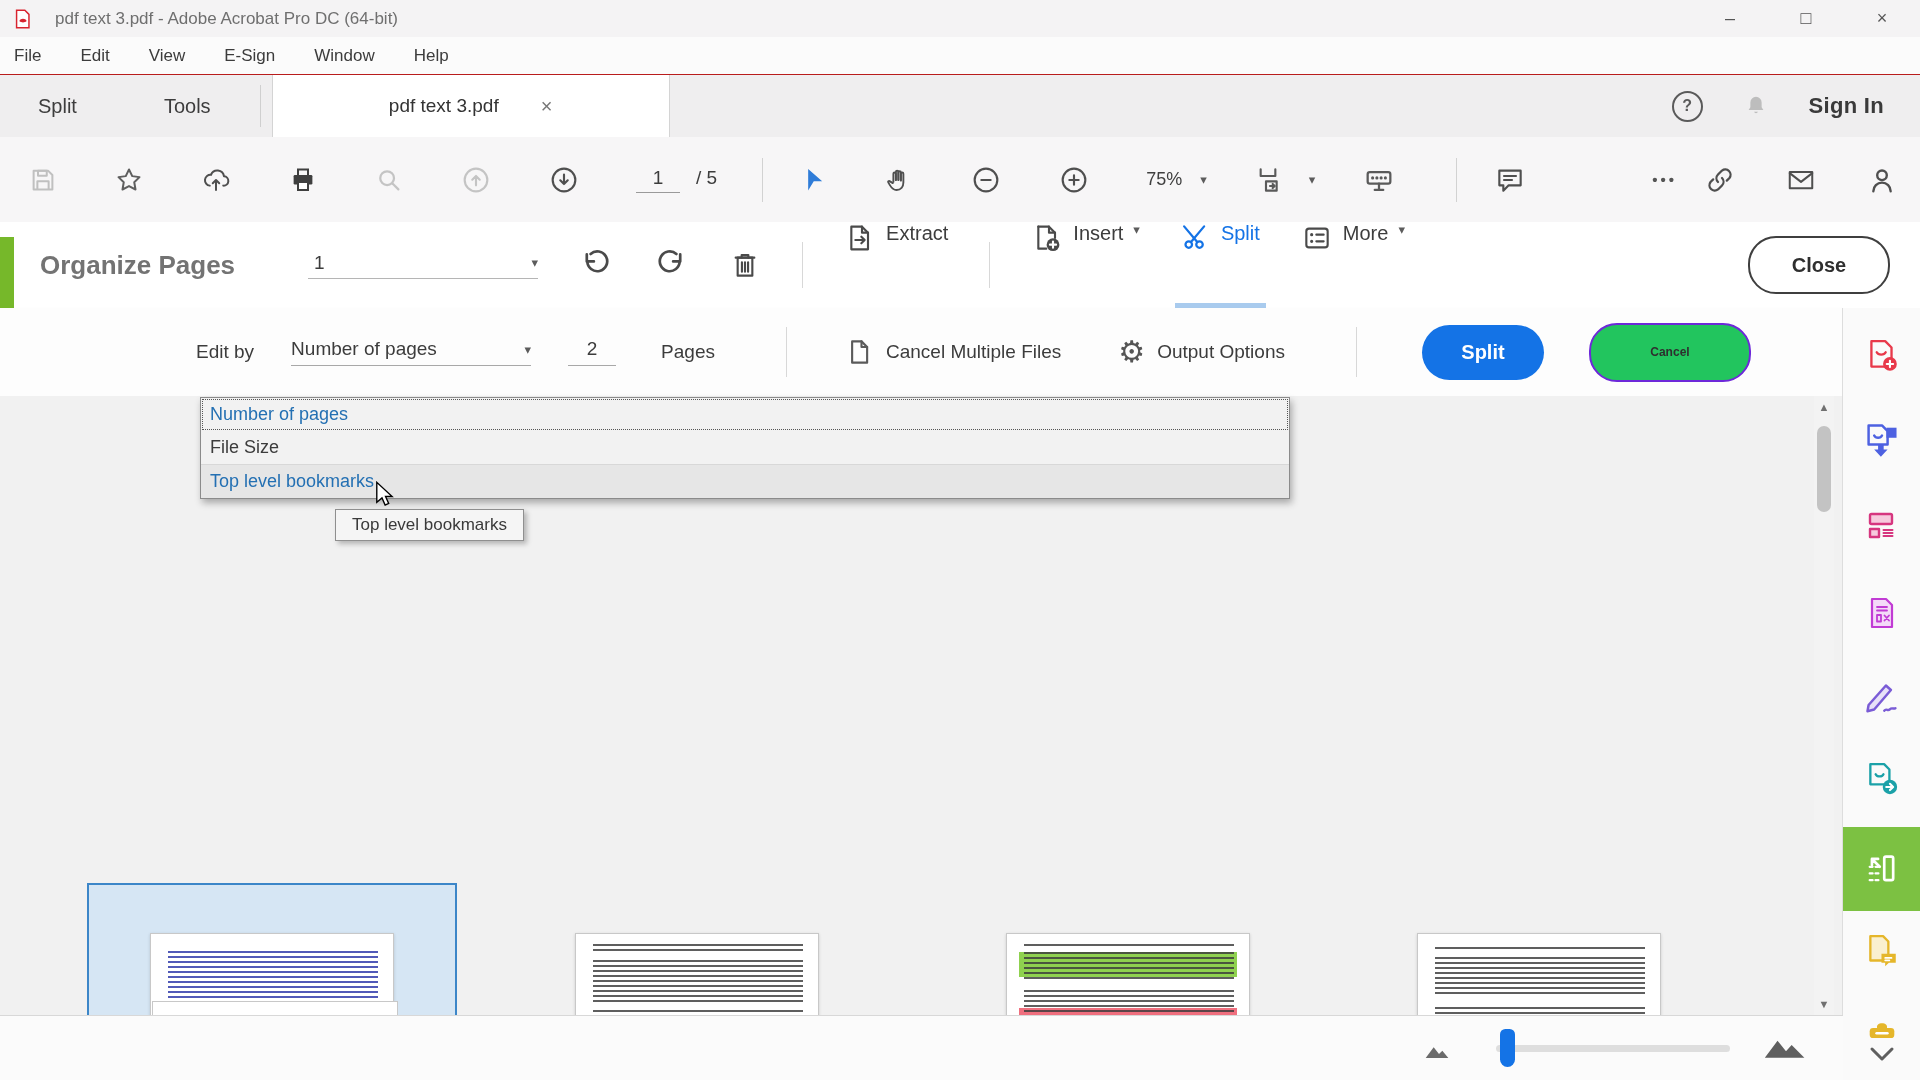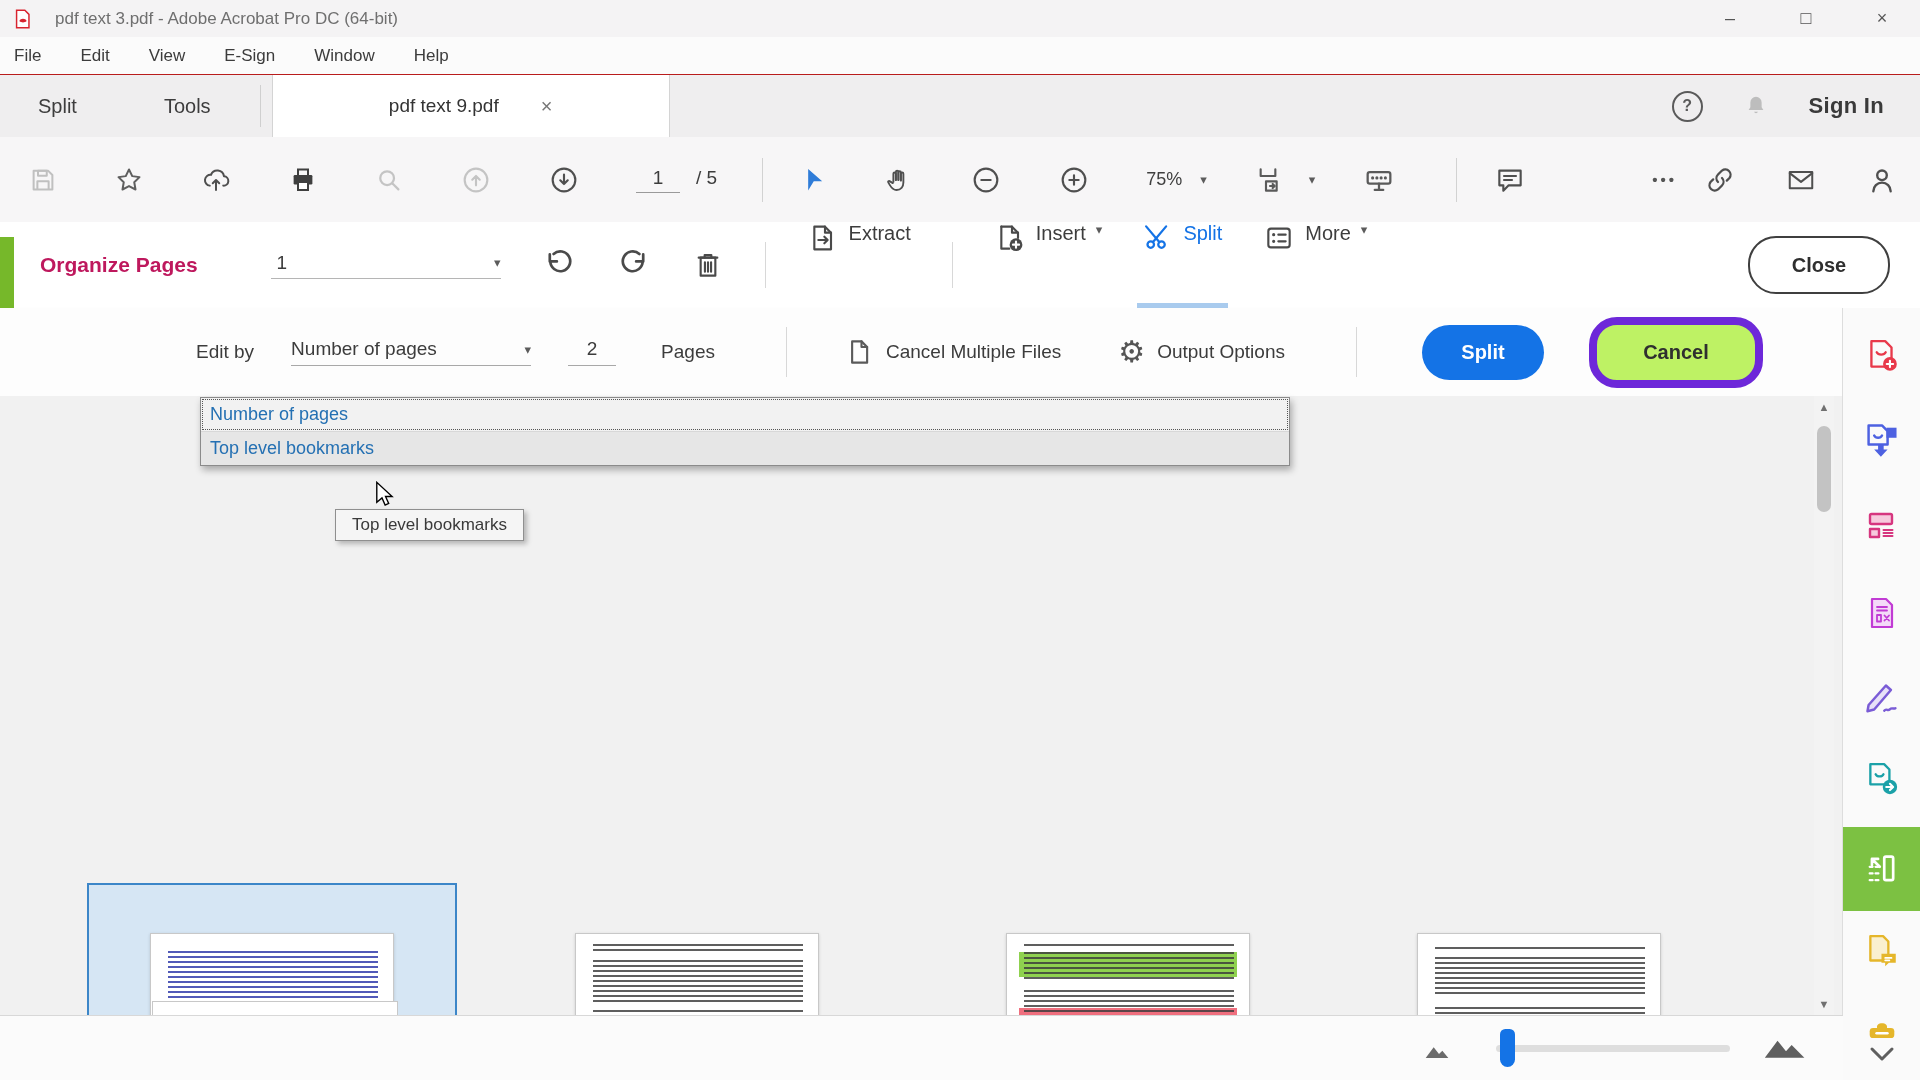--- a/index.html
+++ b/index.html
@@ -39,21 +39,21 @@
               font-size:19px;color:#3c3c3c;padding-bottom:3px;}
   .page-total{font-size:19px;color:#3c3c3c;margin-left:16px;}
   .zoom-box{display:flex;align-items:center;margin-right:36px;font-size:18px;color:#3f3f3f;gap:18px;}
   .caret{font-size:13px;color:#5c5c5c;}
   #toolbar-right{position:absolute;right:14px;top:137px;height:85px;display:flex;
                  align-items:center;gap:48px;padding-right:8px;}
   .dots{font-size:15px;letter-spacing:3px;color:#555;font-weight:bold;}
   
   #organizebar{top:222px;height:86px;background:#fff;display:flex;align-items:center;}
   #org-accent{position:absolute;left:0;top:15px;bottom:0;width:14px;}
-  #org-title{font-size:21px;font-weight:bold;color:#be185d;margin-left:40px;}
+  #org-title{font-size:26px;font-weight:bold;color:#737373;margin-left:40px;}
   #org-range{display:flex;align-items:center;border-bottom:1px solid #b5b5b5;
              width:230px;margin-left:62px;padding-bottom:4px;}
   #org-range .val{font-size:19px;color:#3c3c3c;margin-left:6px;}
   #org-range .caret{margin-left:auto;}
   .org-ib{display:flex;align-items:center;justify-content:center;margin-left:30px;}
   .org-divider{width:1px;height:46px;background:#d8d8d8;margin-left:30px;}
   .org-item{display:flex;gap:10px;margin-left:30px;font-size:20px;
             color:#3d3d3d;position:relative;height:100%;}
   #org-split{color:#1473e6;}
   #org-split .split-underline{position:absolute;bottom:0;left:-6px;right:-6px;height:5px;background:#a9cbee;}
@@ -69,22 +69,22 @@
               width:240px;margin-left:26px;padding-bottom:5px;}
   #split-mode .caret{margin-left:auto;}
   #split-pages-input{width:48px;text-align:center;border-bottom:1px solid #a8a8a8;
                      margin-left:26px;padding-bottom:5px;}
   #split-pages-label{margin-left:34px;}
   .split-divider{width:1px;height:50px;background:#d8d8d8;margin-left:60px;}
   .split-item{display:flex;align-items:center;gap:12px;margin-left:46px;}
   .gear{font-size:30px;color:#555;line-height:1;}
   #split-go-btn{margin-left:54px;width:122px;height:55px;border-radius:28px;background:#1473e6;
                 color:#fff;font-size:20px;font-weight:bold;display:flex;align-items:center;justify-content:center;}
-  #split-cancel-btn{margin-left:34px;width:158px;height:55px;border-radius:28px;border:8px solid #6d28d9;
-                background:#bef264;color:#2f2f2f;font-size:20px;font-weight:bold;
+  #split-cancel-btn{margin-left:34px;width:158px;height:55px;border-radius:28px;border:2px solid #6d28d9;
+                background:#22c55e;color:#2f2f2f;font-size:12px;font-weight:bold;
                 display:flex;align-items:center;justify-content:center;}
   
   #content{top:396px;height:619px;width:1843px;background:#f1f1f1;}
   .cell{position:absolute;width:370px;height:440px;top:487px;display:flex;flex-direction:column;
         align-items:center;}
   .cell.sel{background:#d6e6f4;border:2px solid #3c86c8;box-sizing:border-box;}
   .pagebox{position:relative;width:242px;height:330px;background:#fff;border:1px solid #c8c8c8;
            box-shadow:0 1px 3px rgba(0,0,0,.15);margin-top:50px;overflow:hidden;}
   .cell.sel .pagebox{margin-top:48px;}
   .para{position:absolute;left:7%;right:6%;}
@@ -149,21 +149,21 @@
       <span class="menu-item">E-Sign</span>
       <span class="menu-item">Window</span>
       <span class="menu-item">Help</span>
     </div>
 
   <div class="band" id="tabbar">
     <div class="tab">Split</div>
     <div class="tab">Tools</div>
     <div id="tab-divider"></div>
     <div class="tab" id="doc-tab">
-      <span>pdf text 9.pdf</span>
+      <span>pdf text 3.pdf</span>
       <span class="close-x">×</span>
     </div>
     <div id="tabbar-right">
       <span class="help-circle">?</span>
       <span>
         <svg width="26" height="26" viewBox="0 0 24 24">
           <path d="M12 3.5a5.2 5.2 0 0 0-5.2 5.2v4.4L5.2 15.6h13.6l-1.6-2.5V8.7A5.2 5.2 0 0 0 12 3.5z" fill="#bdbdbd"></path>
           <path d="M10.2 17.4a1.9 1.9 0 0 0 3.6 0z" fill="#bdbdbd"></path>
         </svg>
       </span>
@@ -470,20 +470,21 @@
     </div>
   <div id="page5-sliver"></div>
   <div id="v-scrollbar">
     <div class="sb-arrow" id="sb-up">▲</div>
     <div id="sb-thumb"></div>
     <div class="sb-arrow" id="sb-down">▼</div>
   </div>
 
   <div id="split-dropdown">
       <div class="dd-item blue focused">Number of pages</div>
+      <div class="dd-item">File Size</div>
       <div class="dd-item blue hovered">Top level bookmarks</div>
     </div>
 
   <div id="tooltip">Top level bookmarks</div>
   <div id="cursor">
     <svg width="24" height="26" viewBox="0 0 14 19">
       <path d="M1 1v14.5l3.8-3.1 2.3 5.2 2.6-1.2-2.3-5.1h4.8z" fill="#fff" stroke="#000" stroke-width="1"></path>
     </svg>
   </div>
 

